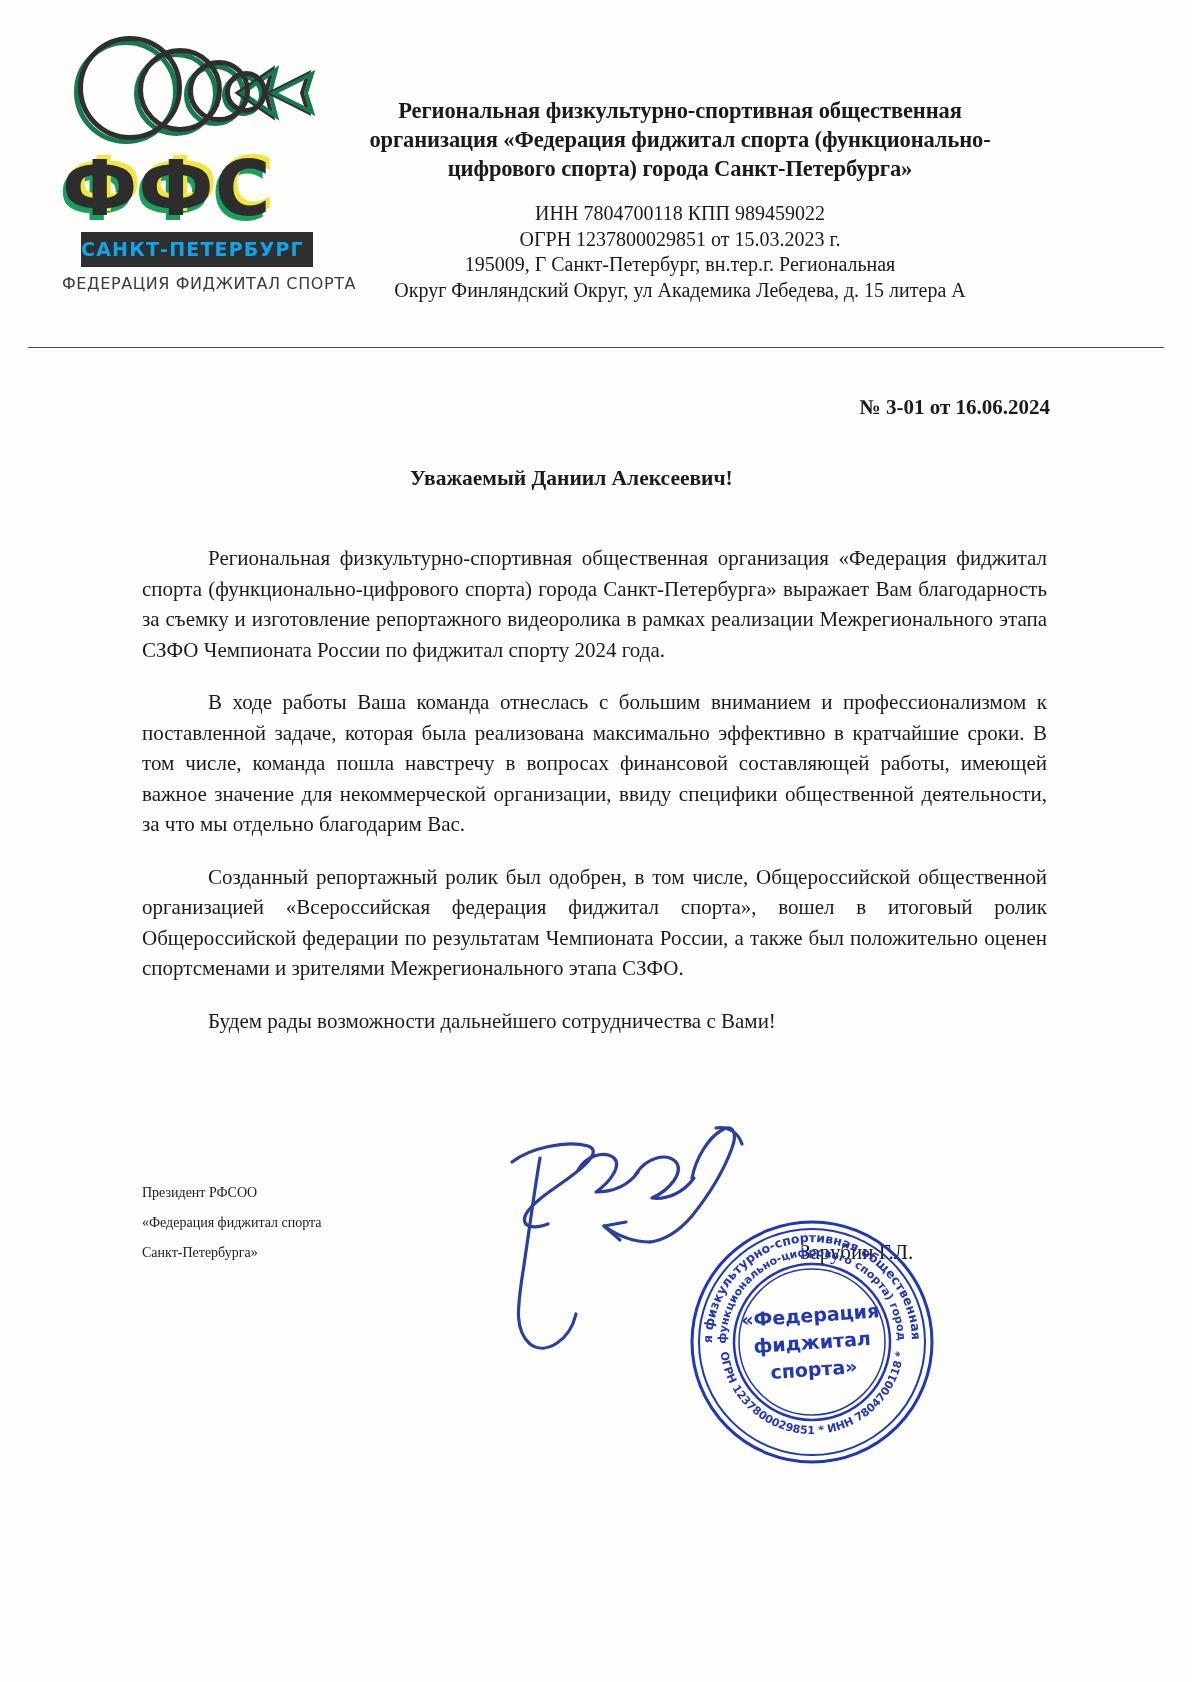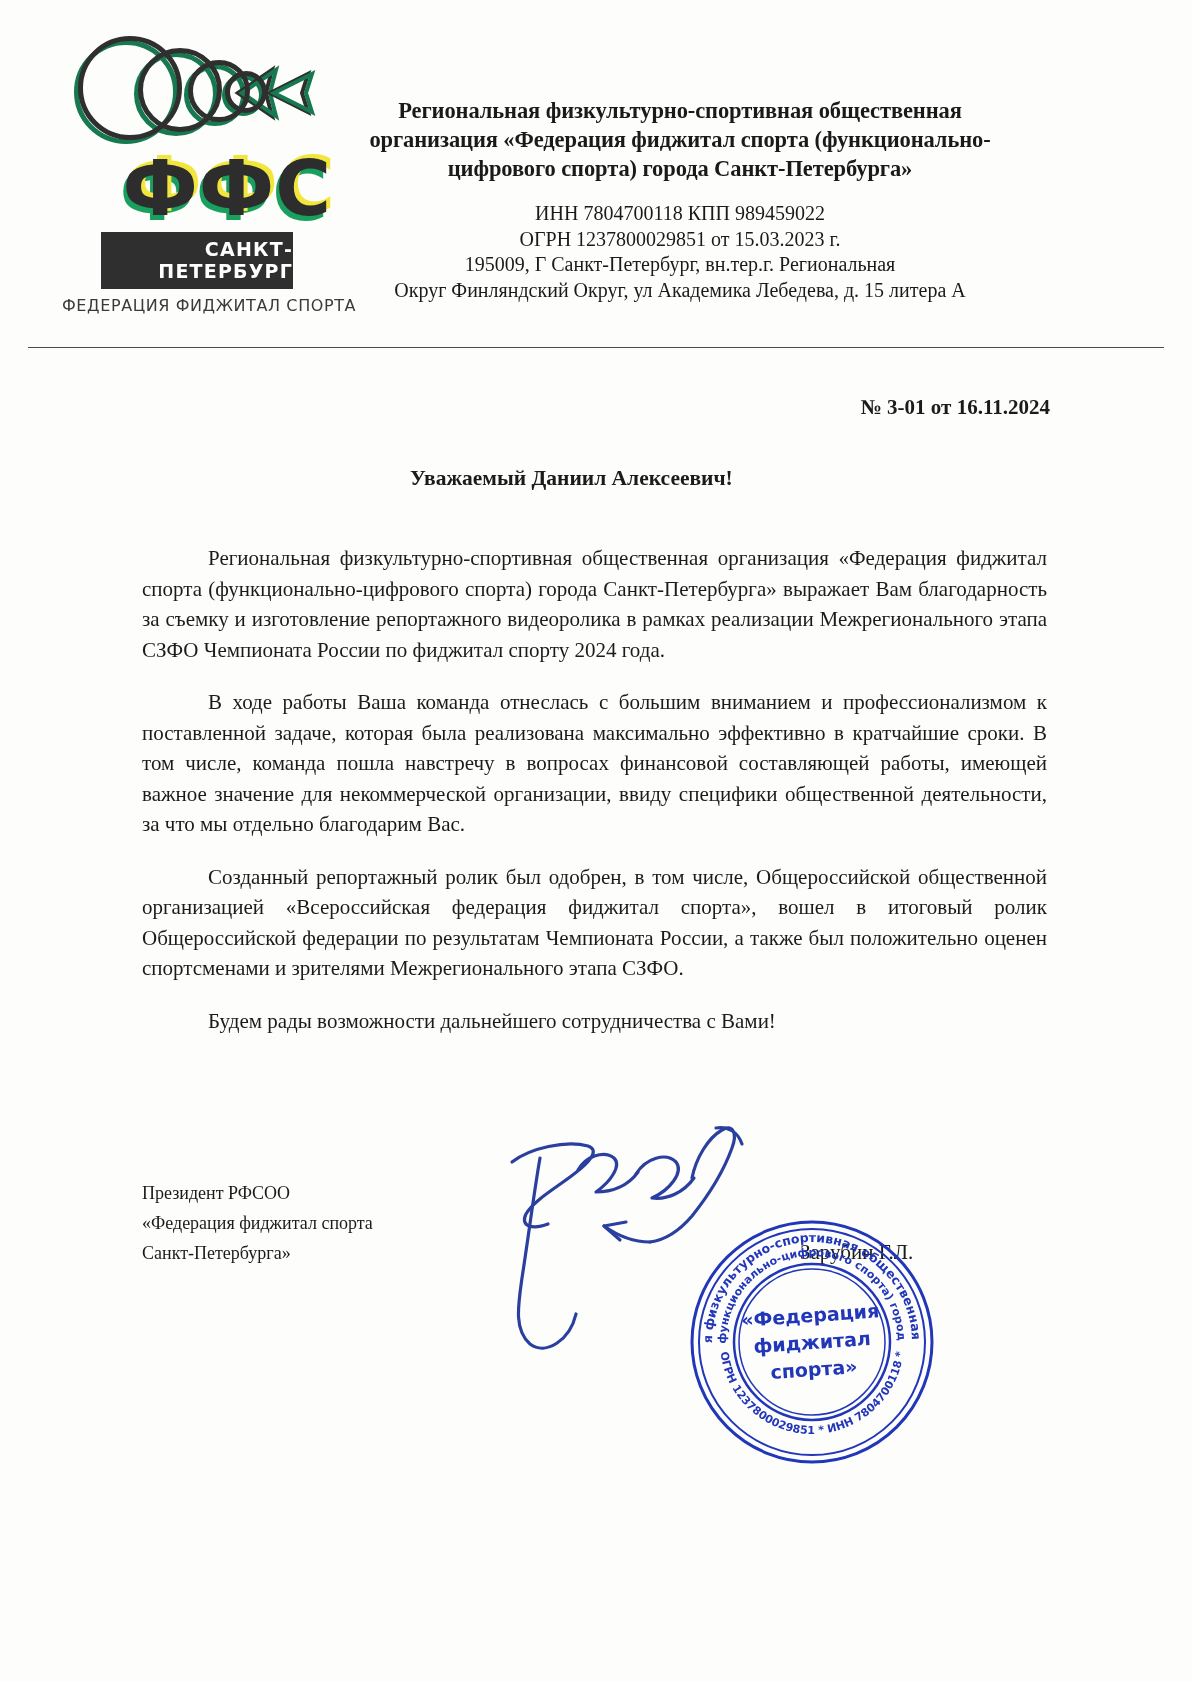--- a/index.html
+++ b/index.html
@@ -28,21 +28,21 @@
     left: 0;
     width: 1192px;
     height: 350px;
   }
 
   .logo-block {
     position: absolute;
     left: 62px;
     top: 34px;
     width: 270px;
-    text-align: right;
+    text-align: left;
   }
   .logo-rings {
     position: relative;
     width: 250px;
     height: 110px;
     margin: 0 auto 6px auto;
   }
   .ring {
     position: absolute;
     border: 5px solid #17794f;
@@ -68,27 +68,27 @@
     font-weight: 700;
     font-size: 76px;
     line-height: 78px;
     letter-spacing: 1px;
     color: #2d2d2d;
     text-shadow: 4px -4px 0 #f2e63c, -3px 5px 0 #19a05e;
     margin: 2px 0 4px 0;
   }
   .logo-banner {
     background: #2f2f2f;
-    color: #ffffff;
+    color: #0ea5e9;
     font-family: "DejaVu Sans", sans-serif;
     font-weight: 700;
     font-size: 19px;
     letter-spacing: 1.2px;
     padding: 6px 0 7px 0;
-    width: 192px;
+    width: 232px;
     margin: 0 auto;
   }
   .logo-tagline {
     font-family: "DejaVu Sans", sans-serif;
     font-size: 16px;
     letter-spacing: 0.6px;
     color: #3a3a3a;
     margin-top: 7px;
     white-space: nowrap;
   }
@@ -154,21 +154,21 @@
     margin: 0 0 22px 0;
     text-indent: 66px;
   }
   .body-copy p:last-child { margin-bottom: 0; }
 
   
   .sign-block {
     position: absolute;
     left: 142px;
     top: 1178px;
-    font-size: 18px;
+    font-size: 14px;
     line-height: 30px;
     font-family: Liberation Serif, serif;
   }
   .signer-name {
     position: absolute;
     left: 800px;
     top: 1240px;
     font-size: 21px;
   }
 
@@ -241,21 +241,21 @@
         <div>ИНН 7804700118 КПП 989459022</div>
         <div>ОГРН 1237800029851 от 15.03.2023 г.</div>
         <div>195009, Г Санкт-Петербург, вн.тер.г. Региональная</div>
         <div>Округ Финляндский Округ, ул Академика Лебедева, д. 15 литера А</div>
       </div>
     </div>
   </div>
 
   <div class="rule"></div>
 
-  <div class="doc-number">№ 3-01 от 16.11.2024</div>
+  <div class="doc-number">№ 3-01 от 16.06.2024</div>
   <div class="salutation">Уважаемый Даниил Алексеевич!</div>
 
   <div class="body-copy">
     <p>Региональная физкультурно-спортивная общественная организация «Федерация фиджитал спорта (функционально-цифрового спорта) города Санкт-Петербурга» выражает Вам благодарность за съемку и изготовление репортажного видеоролика в рамках реализации Межрегионального этапа СЗФО Чемпионата России по фиджитал спорту 2024 года.</p>
     <p>В ходе работы Ваша команда отнеслась с большим вниманием и профессионализмом к поставленной задаче, которая была реализована максимально эффективно в кратчайшие сроки. В том числе, команда пошла навстречу в вопросах финансовой составляющей работы, имеющей важное значение для некоммерческой организации, ввиду специфики общественной деятельности, за что мы отдельно благодарим Вас.</p>
     <p>Созданный репортажный ролик был одобрен, в том числе, Общероссийской общественной организацией «Всероссийская федерация фиджитал спорта», вошел в итоговый ролик Общероссийской федерации по результатам Чемпионата России, а также был положительно оценен спортсменами и зрителями Межрегионального этапа СЗФО.</p>
     <p>Будем рады возможности дальнейшего сотрудничества с Вами!</p>
   </div>
 
   <div class="sign-block">

